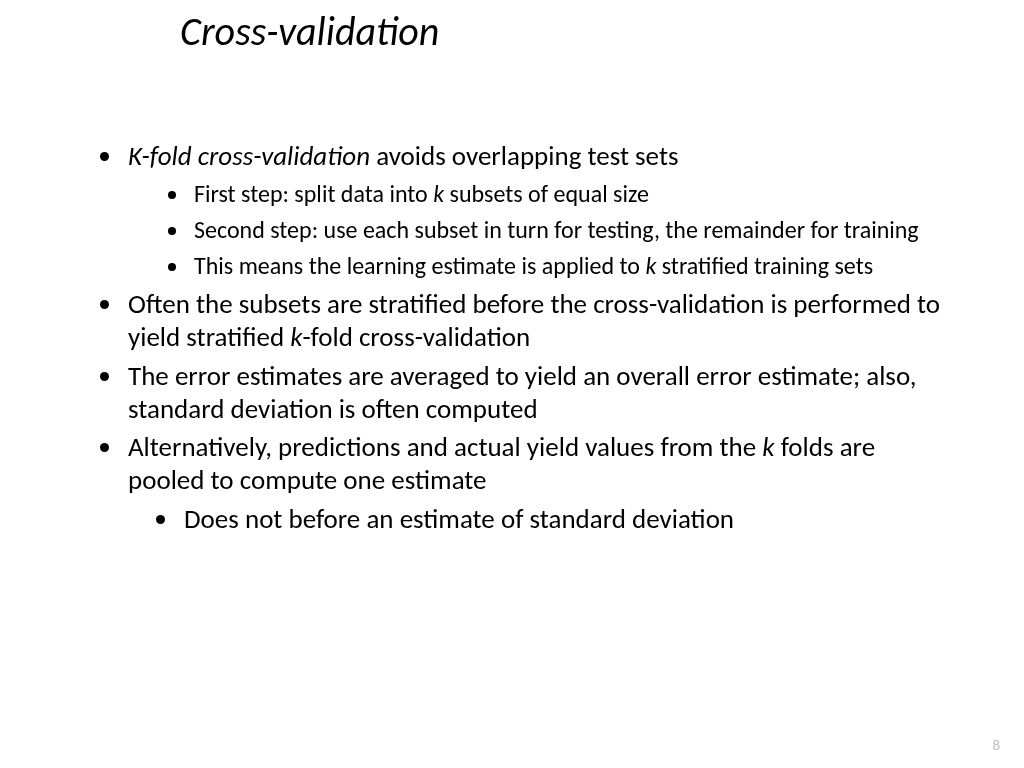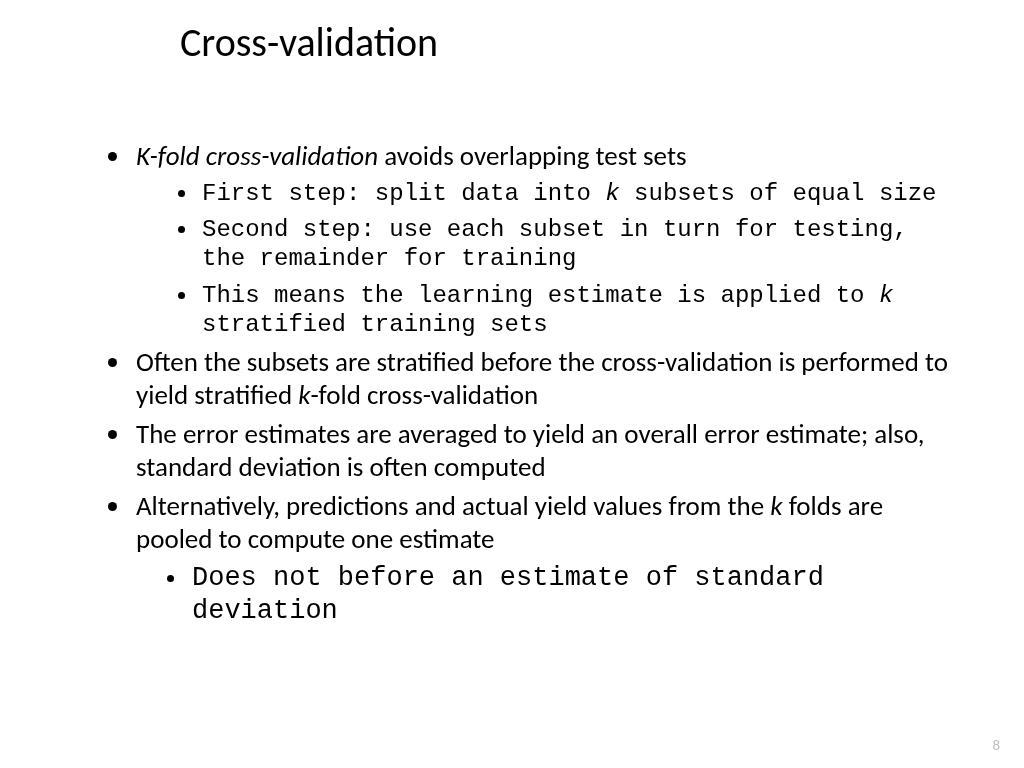--- a/index.html
+++ b/index.html
@@ -13,30 +13,31 @@
     overflow: hidden;
   }
   .slide {
     position: relative;
     width: 1024px;
     height: 768px;
     box-sizing: border-box;
   }
   .title {
     position: absolute;
-    top: 18px;
+    top: 7px;
     left: 180px;
     font-size: 40px;
     font-weight: 400;
     letter-spacing: 0px;
+    font-style: italic;
   }
   .body {
     position: absolute;
     top: 140px;
-    left: 104px;
+    left: 96px;
     right: 70px;
     font-size: 27px;
     line-height: 1.22;
   }
   ul.lvl1 {
     margin: 0;
     padding: 0 0 0 28px;
     list-style: disc;
   }
   ul.lvl1 > li {
@@ -45,21 +46,20 @@
   }
   ul.lvl2 {
     margin: 6px 0 6px 0;
     padding: 0 0 0 62px;
     list-style: disc;
     font-size: 24px;
   }
   ul.lvl2 > li {
     margin-bottom: 7px;
     padding-left: 4px;
-    font-family: Liberation Mono, monospace;
   }
   ul.lvl2.smaller {
     font-size: 27px;
     padding-left: 52px;
   }
   .italic { font-style: italic; }
   .pagenum {
     position: absolute;
     bottom: 14px;
     right: 24px;

